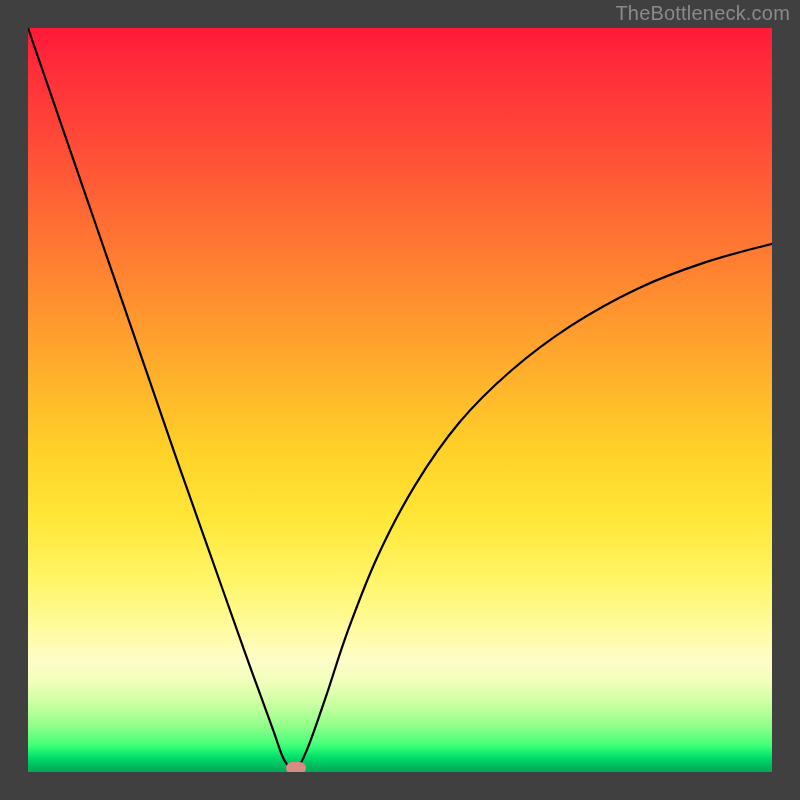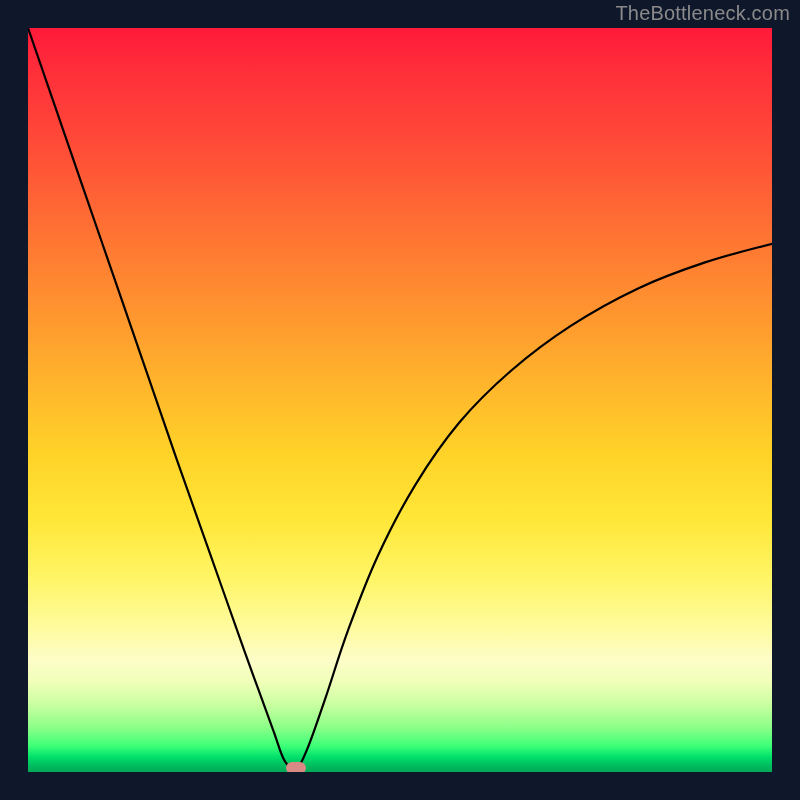--- a/index.html
+++ b/index.html
@@ -9,21 +9,21 @@
     height: 800px;
     overflow: hidden;
     background: #000;
     font-family: Arial, Helvetica, sans-serif;
   }
   .frame {
     position: absolute;
     top: 0; left: 0;
     width: 800px;
     height: 800px;
-    background: #0f172a;
+    background: #404040;
   }
   .plot-area {
     position: absolute;
     top: 28px;
     left: 28px;
     width: 744px;
     height: 744px;
     overflow: hidden;
   }
   .gradient {

